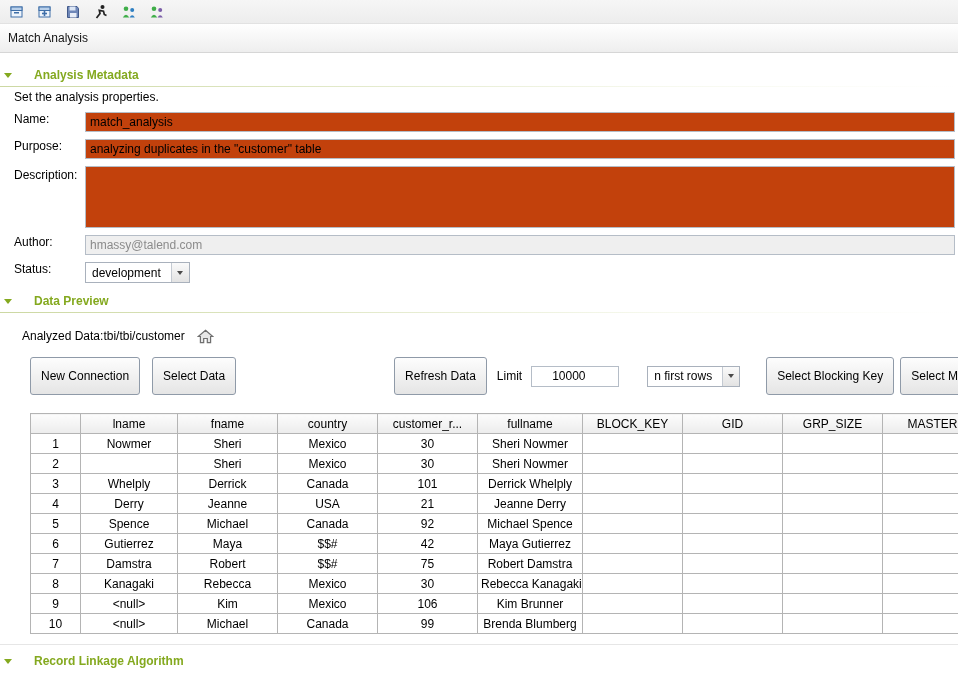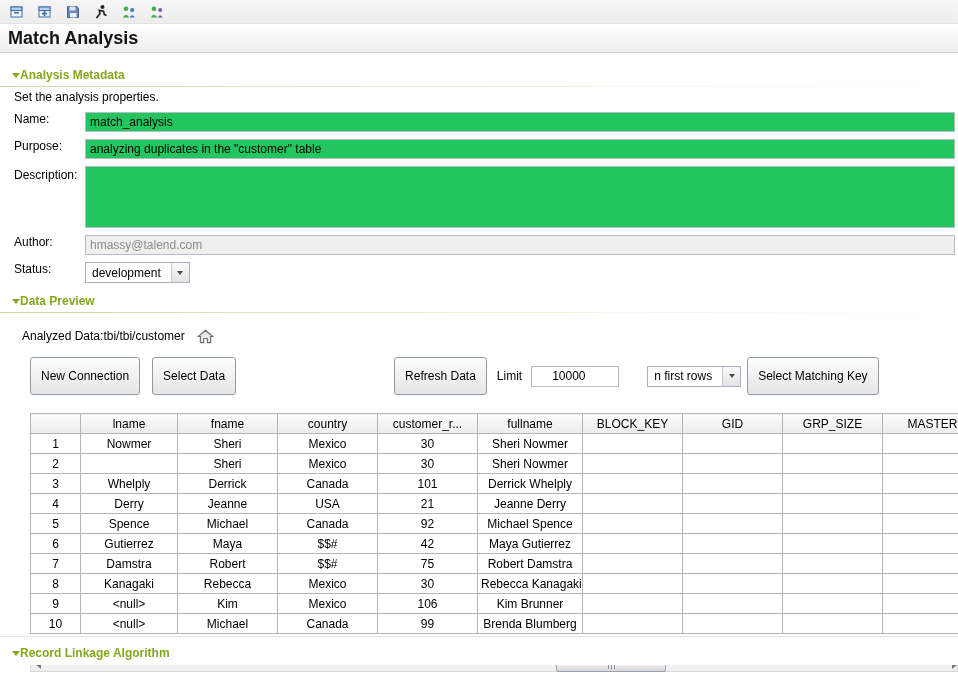--- a/index.html
+++ b/index.html
@@ -7,31 +7,31 @@
     width:958px;height:681px;overflow:hidden;position:relative;
     font-family:"Liberation Sans",sans-serif;font-size:12px;color:#000;background:#fff;
   }
   
   .toolbar{height:23px;background:linear-gradient(#f6f6f6,#ededed);border-bottom:1px solid #e2e2e2;
     display:flex;align-items:center;padding-left:6px;gap:6px}
   .tbtn{width:22px;height:20px;display:flex;align-items:center;justify-content:center;border-radius:3px;cursor:pointer}
   
   .titlebar{height:28px;background:linear-gradient(#ffffff,#eeeeee);border-bottom:1px solid #d6d6d6;
     display:flex;align-items:center;padding-left:8px}
-  .page-title{font-size:18px;font-weight:bold;color:#141414}
-  
-  .sec{display:flex;align-items:center;gap:0;padding-left:12px;margin-top:14px;height:16px}
+  .page-title{font-size:12px;font-weight:normal;color:#141414}
+  
+  .sec{display:flex;align-items:center;gap:22px;padding-left:4px;margin-top:14px;height:16px}
   .tw{width:0;height:0;border-left:4px solid transparent;border-right:4px solid transparent;border-top:5px solid #84a91f}
   .sec-title{color:#84a91f;font-weight:bold;font-size:12px}
   .rule{height:1px;margin-top:3px;background:linear-gradient(to right,#ccd8a2,#f7f9ef 70%,#ffffff)}
   .sub{margin:3px 0 8px 14px}
   
   .frow{display:flex;margin:0 3px 7px 14px}
   .frow label{width:71px;flex:none}
-  .tin{flex:1;height:20px;border:1px solid #b5bdc7;padding:0 4px;font:inherit;background:#22c55e;box-sizing:border-box;outline:none}
+  .tin{flex:1;height:20px;border:1px solid #b5bdc7;padding:0 4px;font:inherit;background:#c2410c;box-sizing:border-box;outline:none}
   textarea.tin{height:62px;resize:none;padding:2px 4px}
   .frow.top{align-items:flex-start}
   .frow.top label{padding-top:2px}
   .dis{background:#efefef;color:#8b8b8b}
   .combo{display:inline-flex;align-items:stretch;height:21px;border:1px solid #a9b1bc;background:#fff;box-sizing:border-box;cursor:pointer}
   .cval{display:flex;align-items:center;padding:0 10px 0 6px;white-space:nowrap}
   .cbtn{width:17px;border-left:1px solid #c4cad2;display:flex;align-items:center;justify-content:center;background:linear-gradient(#fafafa,#e3e3e3)}
   .carr{width:0;height:0;border-left:3.5px solid transparent;border-right:3.5px solid transparent;border-top:4px solid #4a4a4a}
   
   .analyzed{display:flex;align-items:center;gap:12px;margin:14px 0 0 22px;height:18px}
@@ -50,21 +50,21 @@
   
   .hscroll{margin-left:30px;width:928px;height:15px;background:#f1f1f1;border:1px solid #d8d8d8;
     position:relative;box-sizing:border-box;display:flex;align-items:center}
   .sarrow{width:15px;height:13px;display:flex;align-items:center;justify-content:center;cursor:pointer}
   .arr-l{width:0;height:0;border-top:4px solid transparent;border-bottom:4px solid transparent;border-right:5px solid #6f7a88}
   .arr-r{width:0;height:0;border-top:4px solid transparent;border-bottom:4px solid transparent;border-left:5px solid #6f7a88;margin-left:auto}
   .thumb{position:absolute;left:525px;top:1px;width:108px;height:11px;border:1px solid #98a2ae;border-radius:2px;
     background:linear-gradient(#fefefe,#d8d8d8);display:flex;align-items:center;justify-content:center;gap:2px;cursor:pointer}
   .thumb i{display:block;width:1px;height:7px;background:#8a93a0}
   
-  .rl{position:absolute;left:0;bottom:16px;width:958px;padding-bottom:4px;border-top:1px solid #e6e6e6;background:#fff}
+  .rl{position:absolute;left:0;bottom:8px;width:958px;padding-bottom:4px;border-top:1px solid #e6e6e6;background:#fff}
   .rl .sec{margin-top:8px}
 </style>
 </head>
 <body>
 
 <div class="toolbar">
   <span class="tbtn">
     <svg width="16" height="16">
       <rect x="2" y="3" width="11" height="10" fill="#eef4fb" stroke="#3f6fa8"></rect>
       <rect x="2" y="3" width="11" height="3.5" fill="#b9d0ea" stroke="#3f6fa8"></rect>
@@ -167,20 +167,21 @@
   <button class="btn" style="margin-left:12px">Select Data</button>
   <button class="btn" style="margin-left:158px">Refresh Data</button>
   <span style="margin-left:10px">Limit</span>
   <input class="limin" style="margin-left: 9px;" type="text" value="10000">
   <span class="combo" style="margin-left:28px;min-width:93px">
     <span class="cval" style="flex:1">n first rows</span>
     <span class="cbtn">
         <span class="carr"></span>
       </span>
   </span>
+  <button class="btn" style="margin-left:26px">Select Blocking Key</button>
   <button class="btn" style="margin-left:6px">Select Matching Key</button>
 </div>
 
 <div class="tblwrap">
   <table class="grid">
     <colgroup id="grid-cols">
         <col style="width: 50px;">
         <col style="width: 97px;">
         <col style="width: 100px;">
         <col style="width: 100px;">

